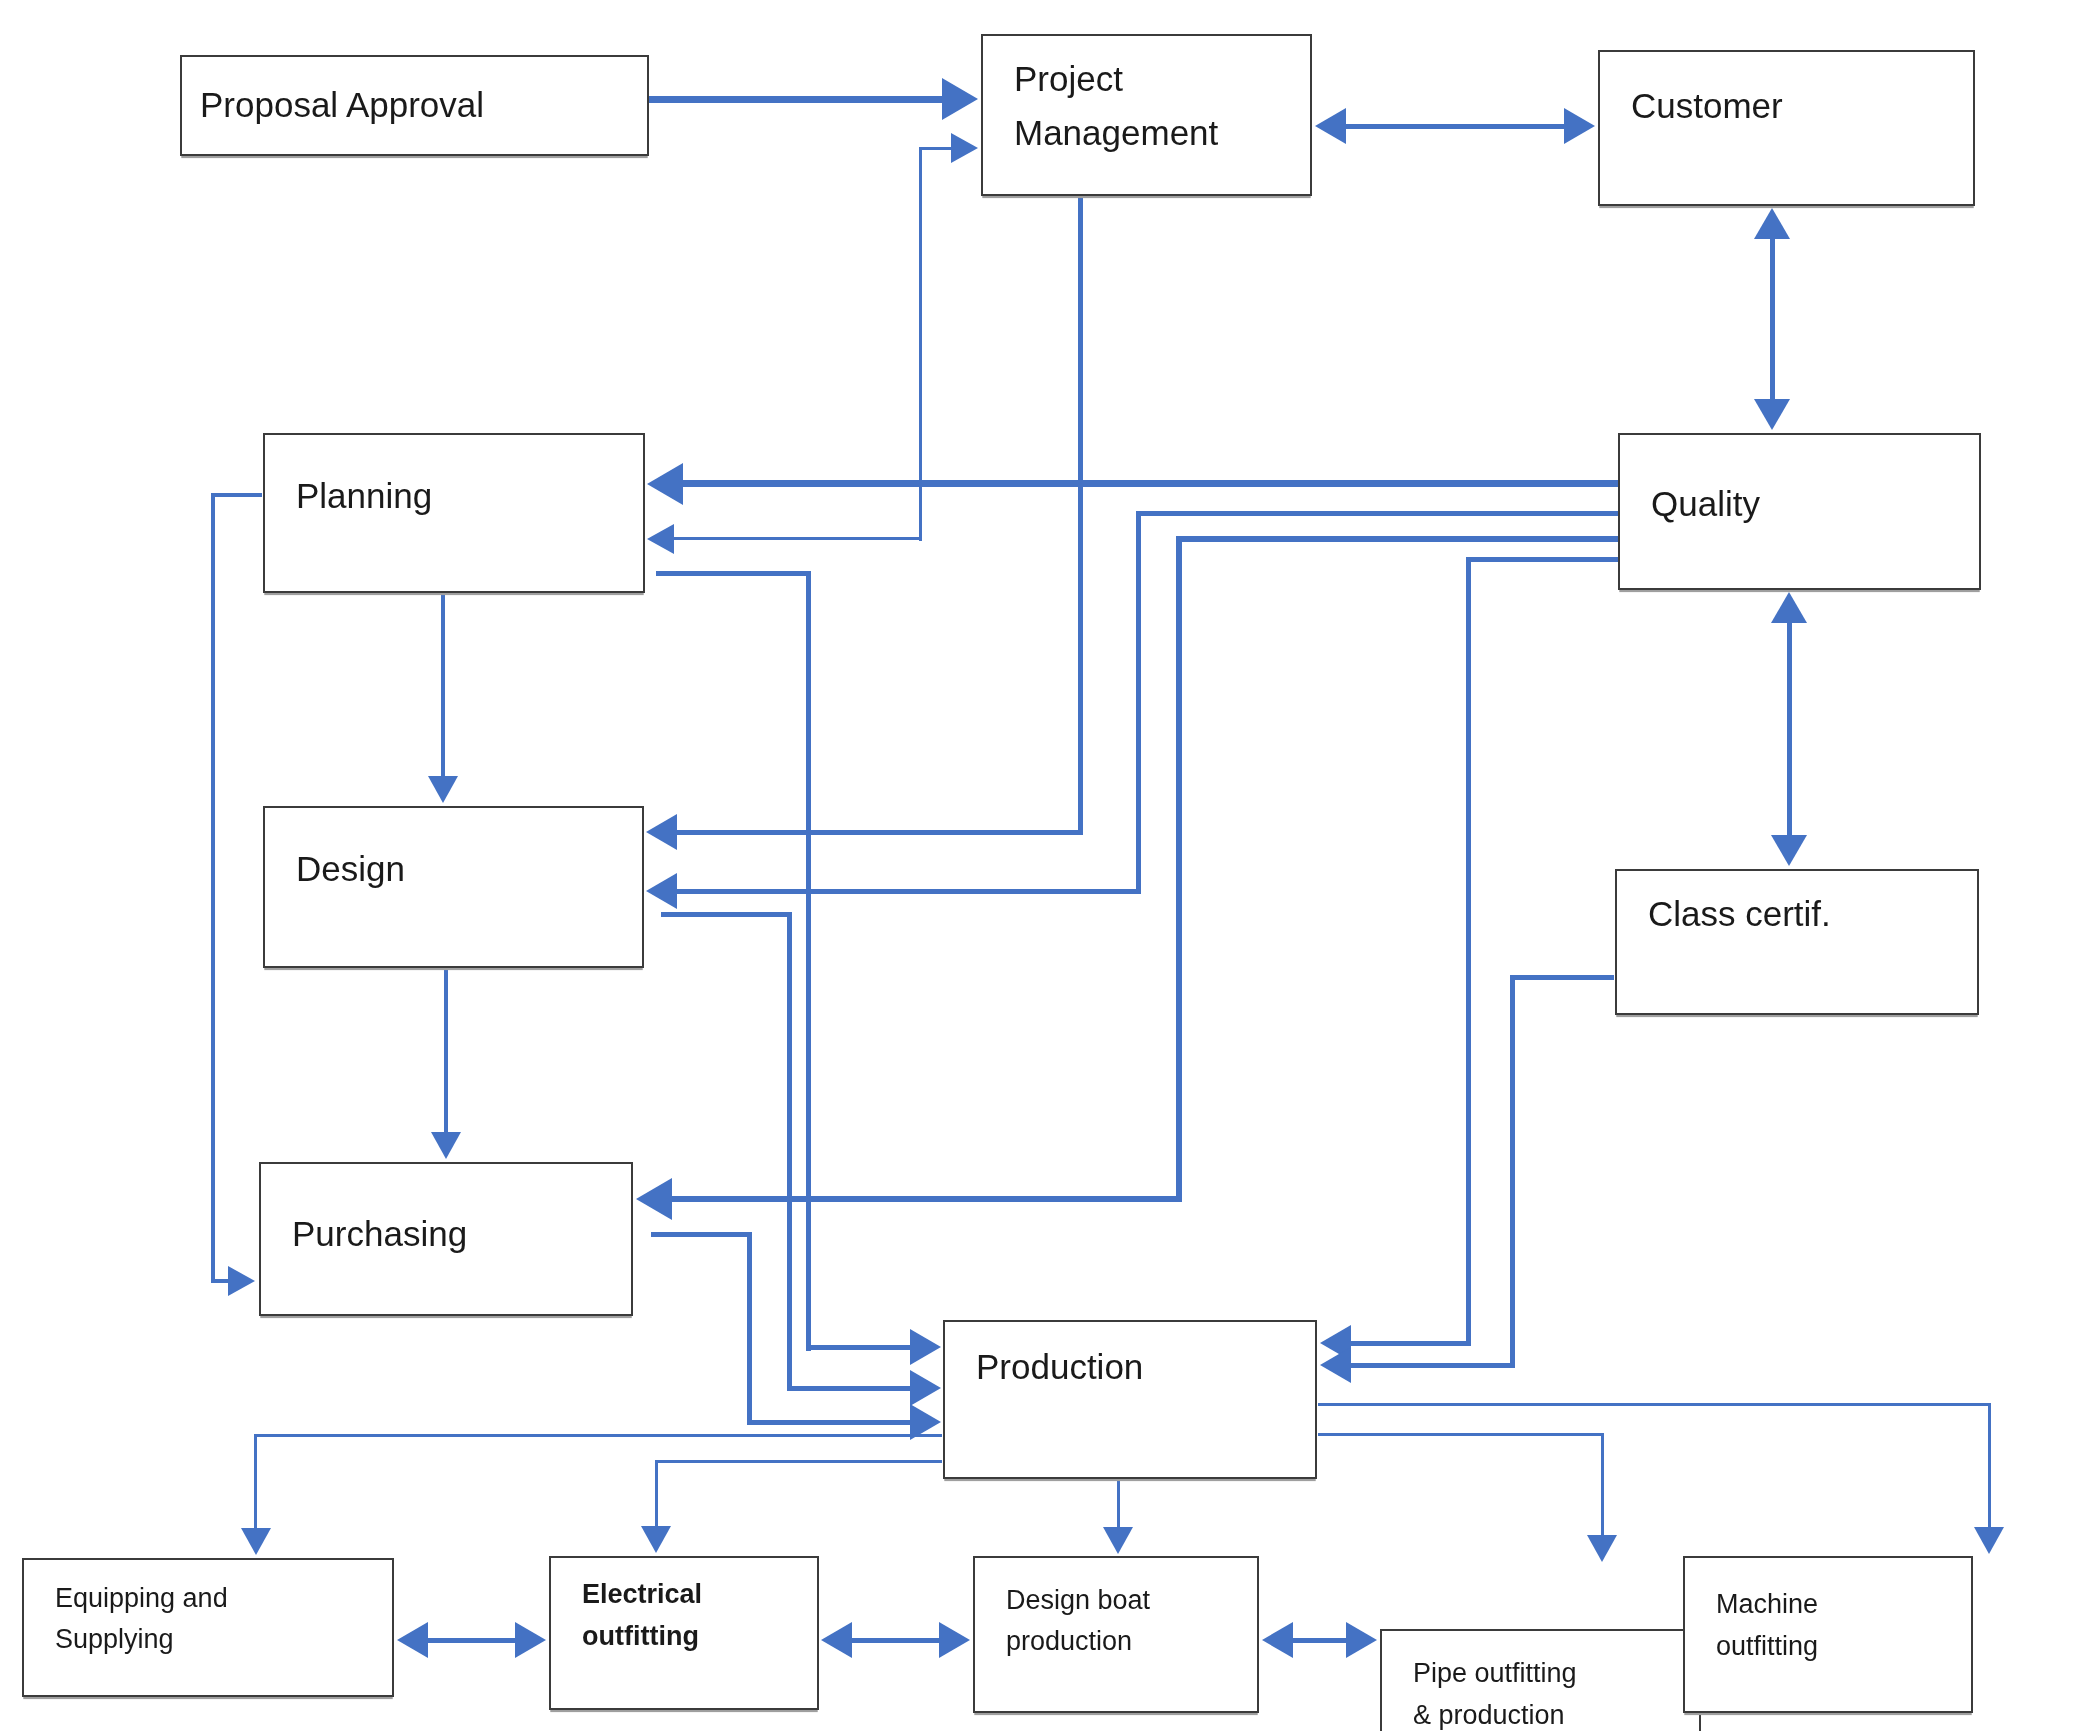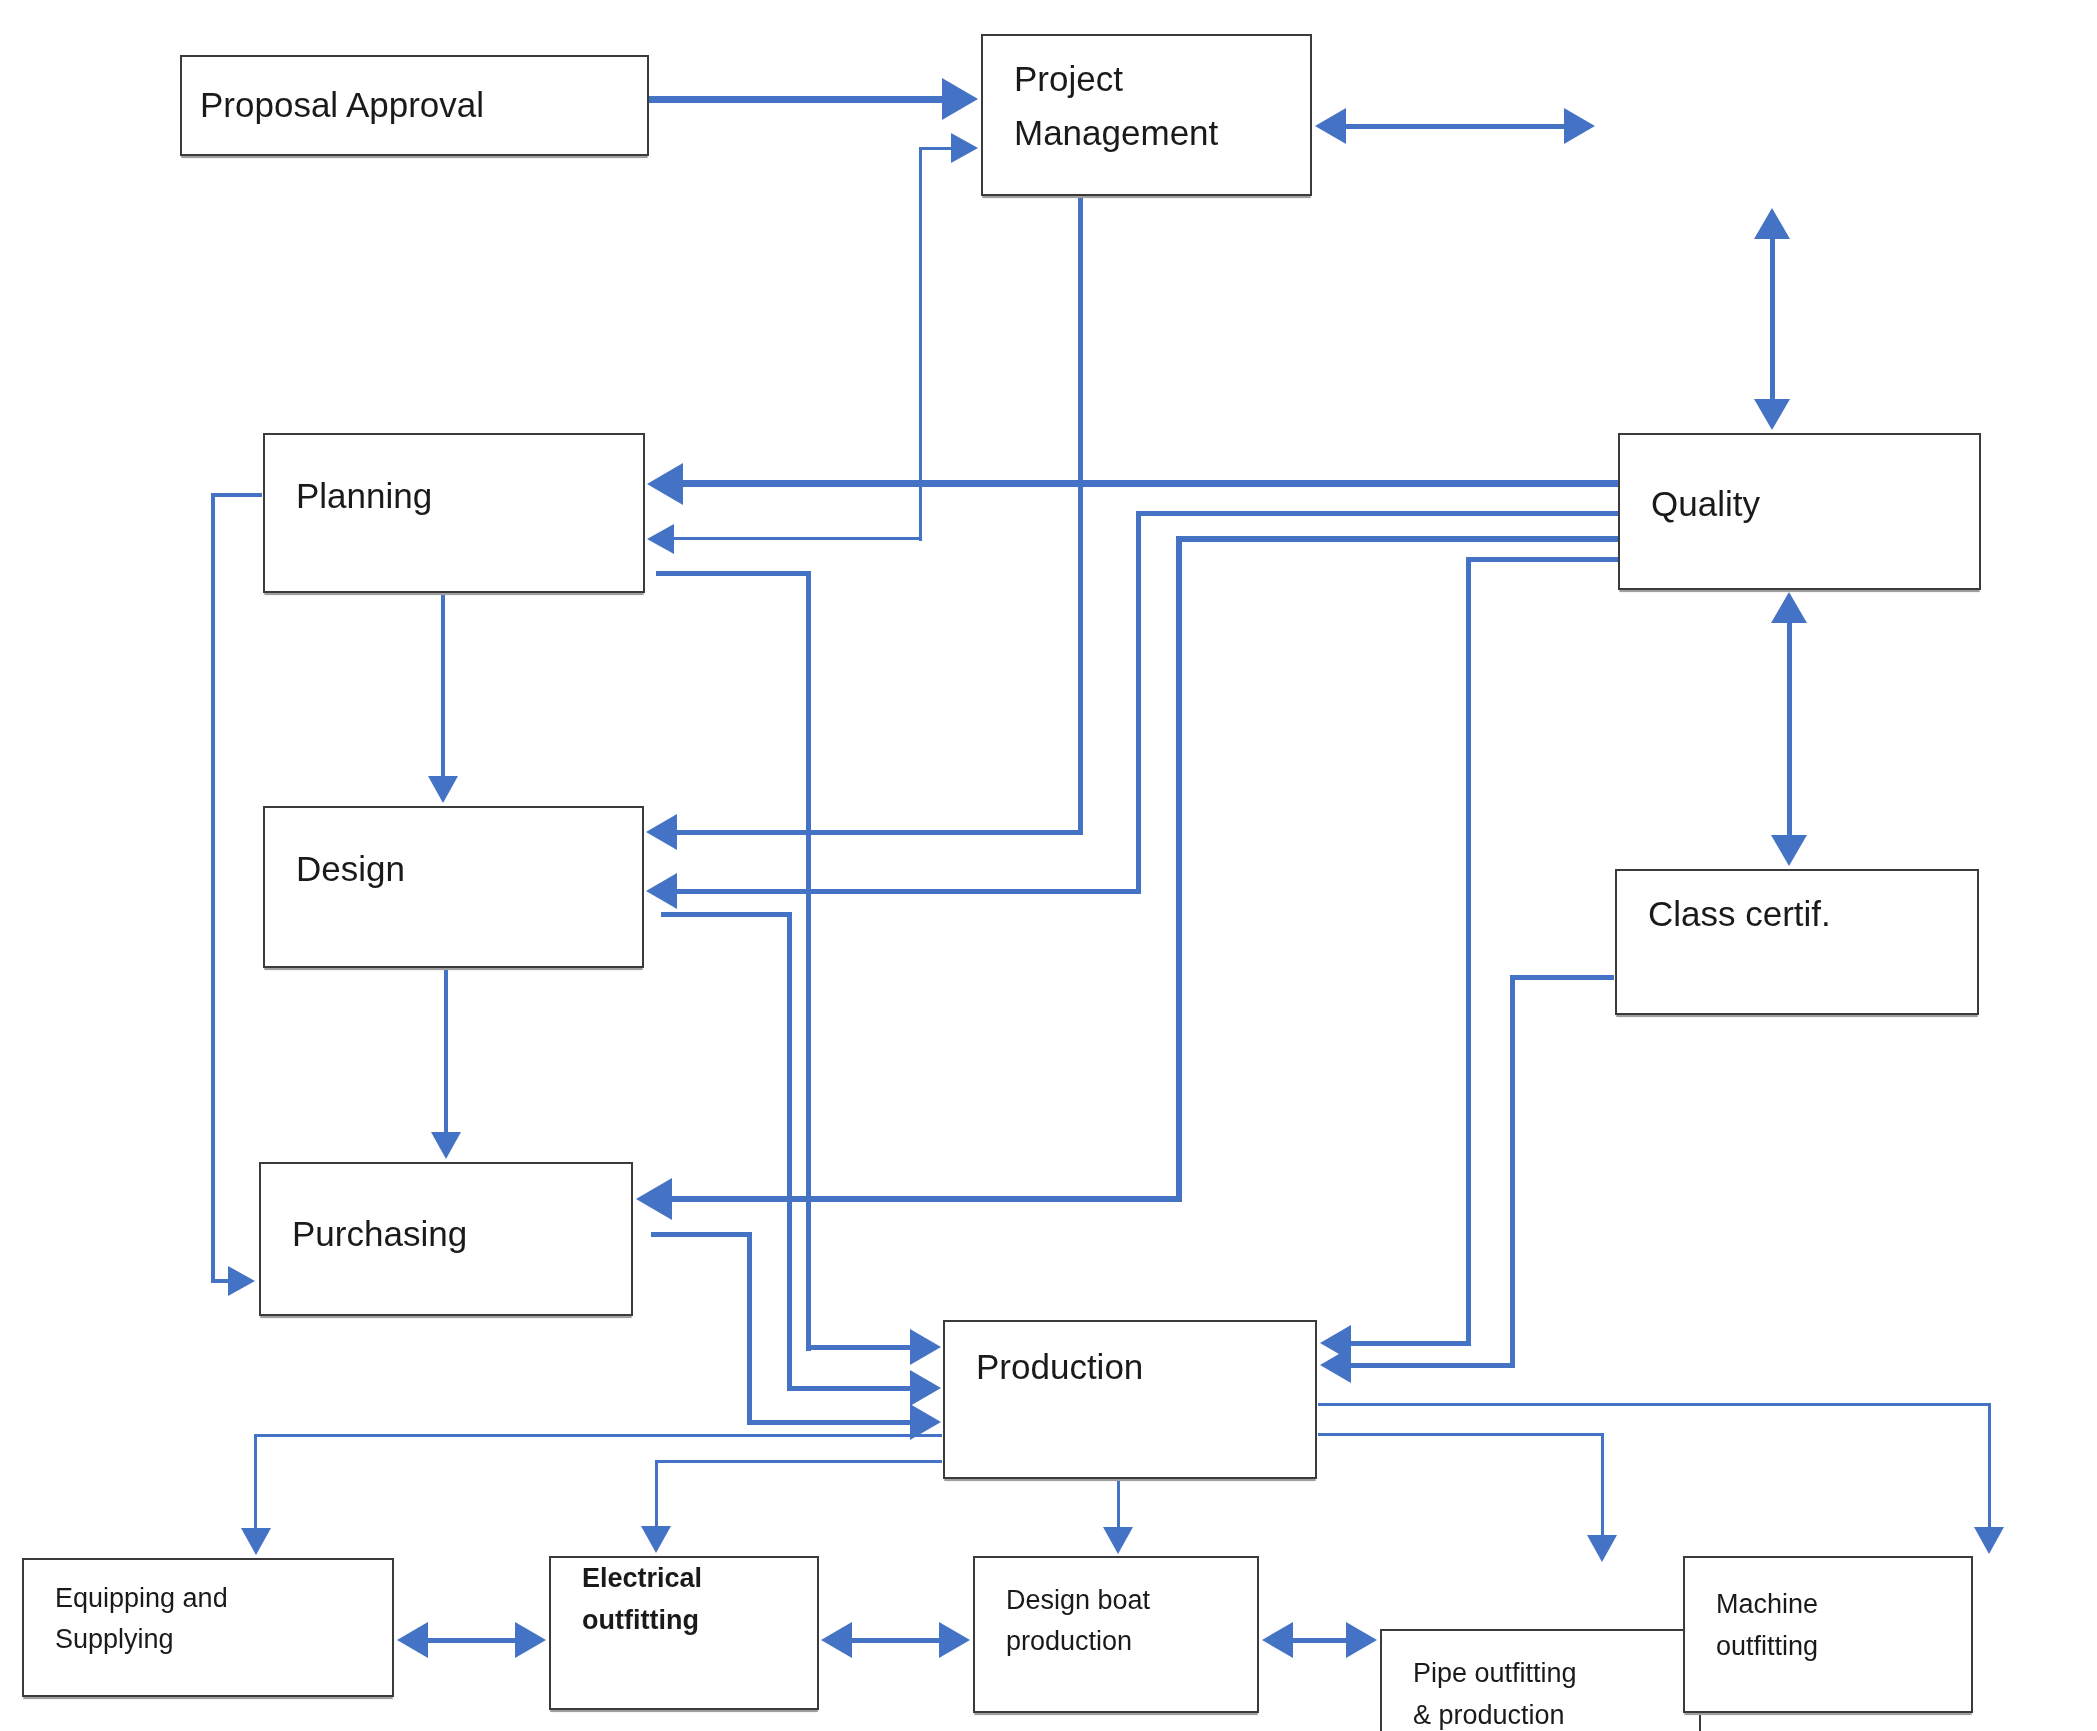--- a/index.html
+++ b/index.html
@@ -40,39 +40,42 @@
   .n-proposal   {left:180px;  top:55px;   width:469px; height:101px; display:flex; align-items:center; padding-left:18px;}
   .n-pm         {left:981px; top:34px;   width:331px; height:162px; padding-top:16px;}
   .n-customer   {left:1598px; top:50px;   width:377px; height:156px; padding-top:27px;}
   .n-planning   {left:263px;  top:433px;  width:382px; height:160px; padding-top:34px;}
   .n-quality    {left:1618px; top:433px;  width:363px; height:157px; padding-top:42px;}
   .n-design     {left:263px;  top:806px; width:381px; height:162px; padding-top:34px;}
   .n-classcert  {left:1615px; top:869px; width:364px; height:146px; padding-top:16px;}
   .n-purchasing {left:259px;  top:1162px; width:374px; height:154px; padding-top:43px;}
   .n-production {left:943px; top:1320px; width:374px; height:159px; padding-top:17.5px;}
   .n-equipping  {left:22px;   top:1558px; width:372px; height:139px; padding-top:17.5px;}
-  .n-electrical {left:549px;  top:1556px; width:270px; height:154px; }
+  .n-electrical {left:549px;  top:1556px; width:270px; height:154px; padding-top:16px;}
   .n-steel      {left:973px; top:1556px; width:286px; height:157px; padding-top:21.6px;}
   .n-pipe       {left:1380px; top:1629px; width:321px; height:110px; padding-top:22px;}
   .n-machine    {left:1683px; top:1556px; width:290px; height:157px; padding-top:26px;}
 </style>
 </head>
 <body>
 
 <div id="canvas">
 
   <div class="node n-proposal">
     <span class="nlabel">Proposal Approval</span>
   </div>
 
   <div class="node n-pm">
     <span class="nlabel">Project
 Management</span>
   </div>
 
+  <div class="node n-customer">
+    <span class="nlabel">Customer</span>
+  </div>
 
   <div class="node n-planning">
     <span class="nlabel">Planning</span>
   </div>
 
   <div class="node n-design">
     <span class="nlabel">Design</span>
   </div>
 
   <div class="node n-quality">

